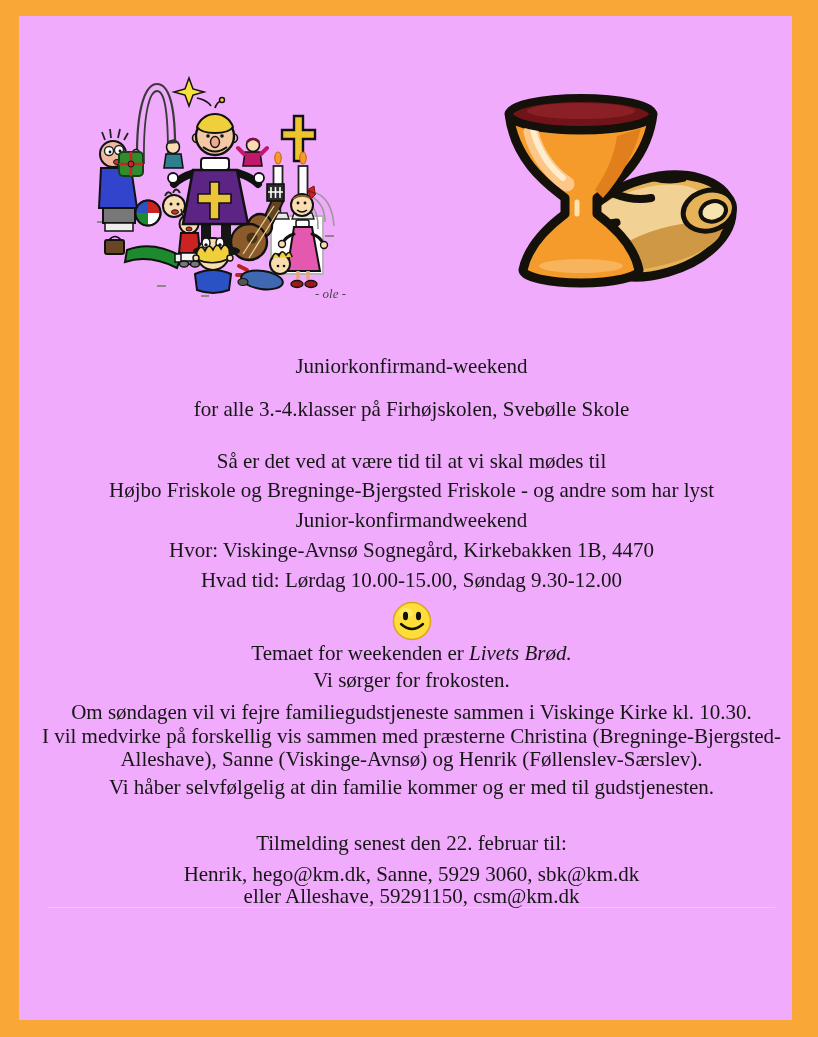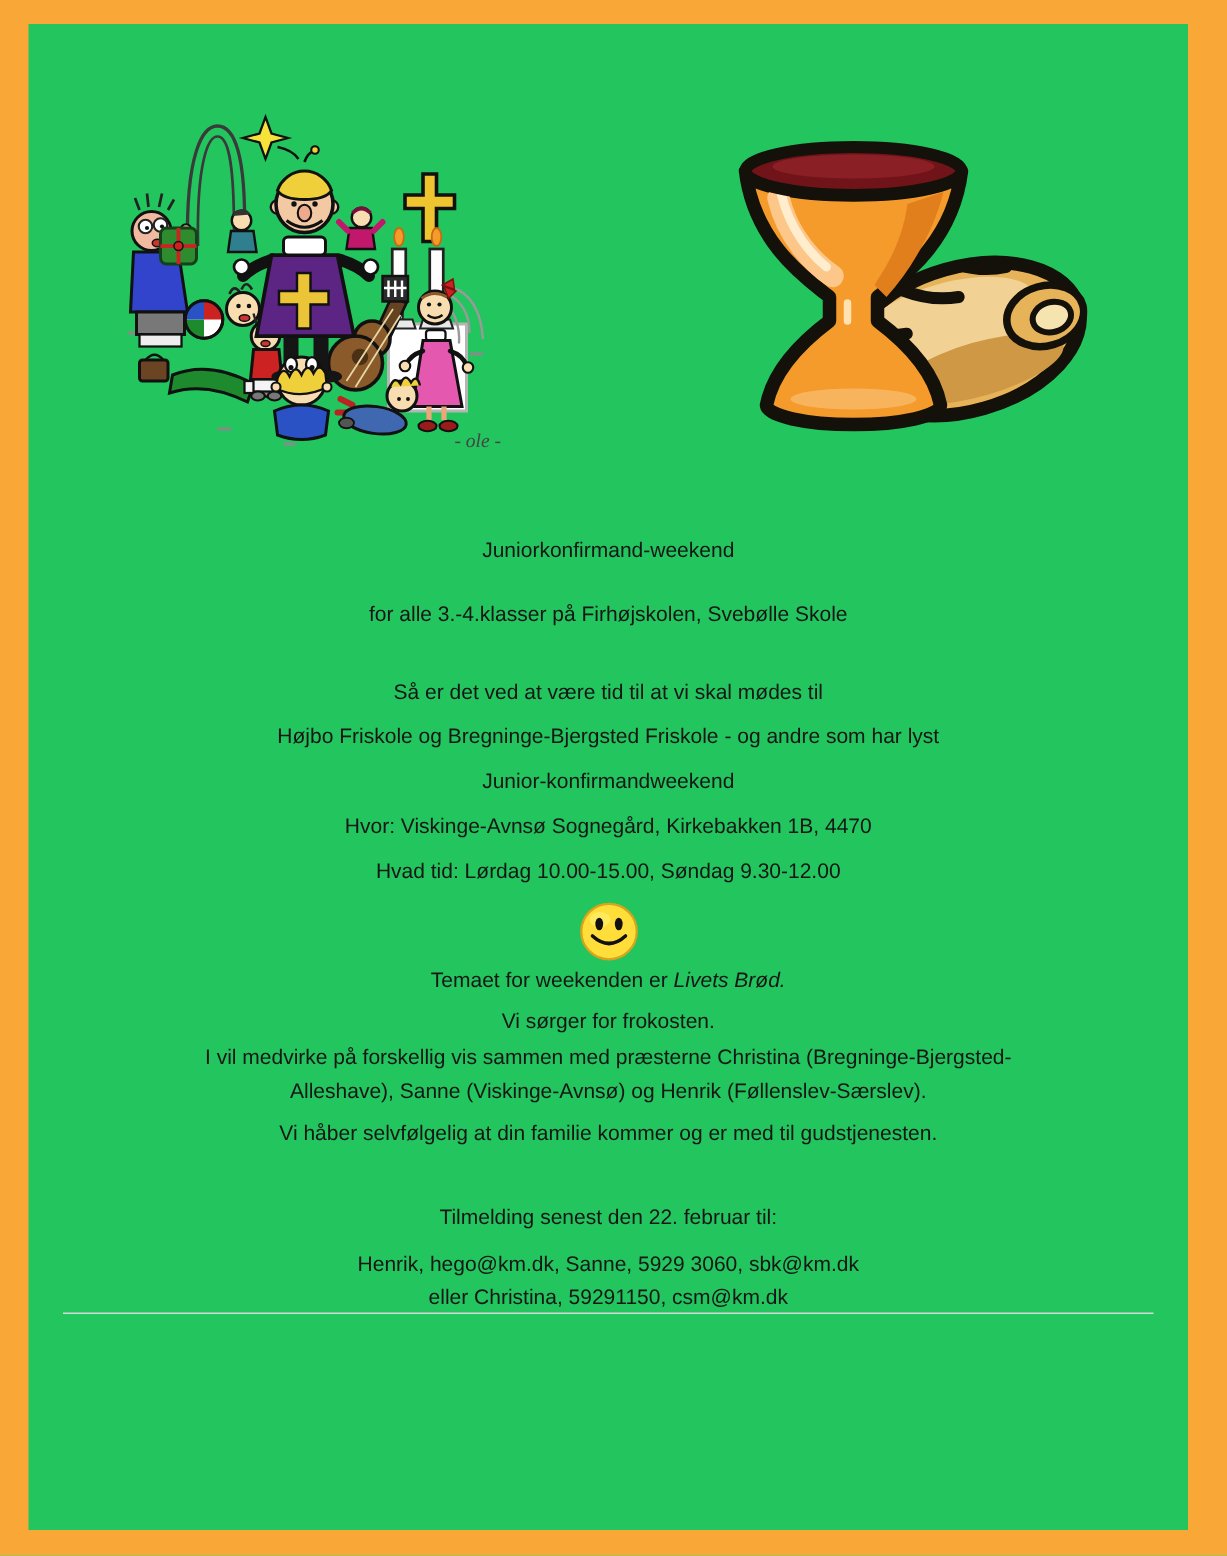--- a/index.html
+++ b/index.html
@@ -1,26 +1,27 @@
 <!DOCTYPE html>
 <html><head>
 <meta charset="utf-8">
 <style>
   html,body{margin:0;padding:0;}
   body{width:818px;height:1037px;position:relative;background:#fff;overflow:hidden;}
   .page{
-    position:absolute;inset:0;box-sizing:border-box;background:#22c55e;
+    position:absolute;inset:0;box-sizing:border-box;background:#f0abfc;
     border-style:solid;border-color:#F9A838;
     border-width:16px 26px 17px 19px;
+    padding-left:12px;
   }
   .art{position:relative;height:320px;}
   .art svg{position:absolute;}
   .line{
-    font-family:Liberation Sans, sans-serif;
-    font-size:14px;line-height:21px;text-align:center;color:#161616;
+    font-family:Liberation Serif, serif;
+    font-size:21px;line-height:21px;text-align:center;color:#161616;
     white-space:nowrap;
   }
   .smiley-wrap{display:flex;justify-content:center;}
   .rule{height:1px;background:#d8d8d8;width:727px;margin:0 auto;}
   i{font-style:italic;}
 </style>
 </head>
 <body>
 
 <div class="page" style="border-color: rgb(249, 168, 56);">
@@ -241,23 +242,24 @@
       <ellipse cx="14" cy="12" rx="7" ry="5" fill="#FFF06E" opacity="0.7"></ellipse>
       <ellipse cx="13.5" cy="15" rx="2.6" ry="4.2" fill="#111"></ellipse>
       <ellipse cx="26.5" cy="15" rx="2.6" ry="4.2" fill="#111"></ellipse>
       <path d="M9,23 Q20,33 31,23" fill="none" stroke="#111" stroke-width="2.4" stroke-linecap="round"></path>
     </svg>
   </div>
 
   <div class="line" style="margin-top:2px"><span>Temaet for weekenden er </span><i>Livets Brød.</i></div>
   <div class="line" style="margin-top:6px">Vi sørger for frokosten.</div>
 
+  <div class="line" style="margin-top:11px">Om søndagen vil vi fejre familiegudstjeneste sammen i Viskinge Kirke kl. 10.30.</div>
   <div class="line" style="margin-top:3px">I vil medvirke på forskellig vis sammen med præsterne Christina (Bregninge-Bjergsted-</div>
   <div class="line" style="margin-top:2px">Alleshave), Sanne (Viskinge-Avnsø) og Henrik (Føllenslev-Særslev).</div>
   <div class="line" style="margin-top:7px">Vi håber selvfølgelig at din familie kommer og er med til gudstjenesten.</div>
 
   <div class="line" style="margin-top:35px">Tilmelding senest den 22. februar til:</div>
   <div class="line" style="margin-top:10px">Henrik, hego@km.dk, Sanne, 5929 3060, sbk@km.dk</div>
-  <div class="line" style="margin-top:1px">eller Christina, 59291150, csm@km.dk</div>
+  <div class="line" style="margin-top:1px">eller Alleshave, 59291150, csm@km.dk</div>
 
   <div class="rule"></div>
 
 </div>
 
 </body></html>

